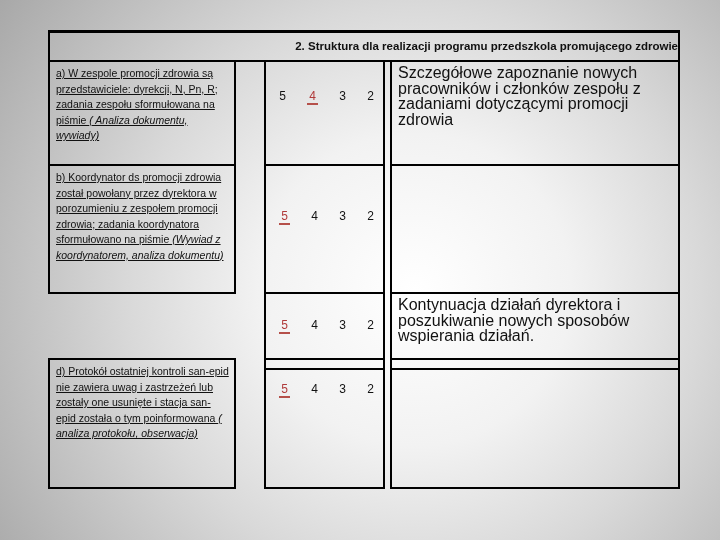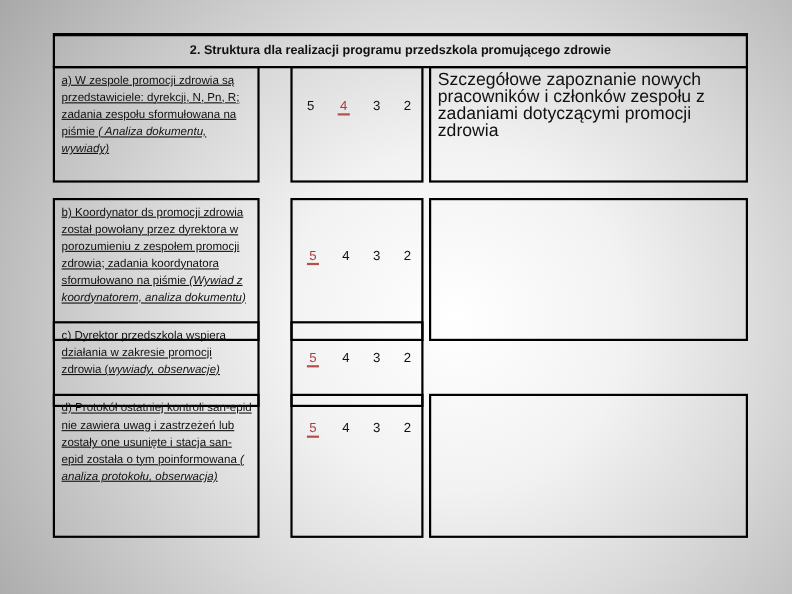--- a/index.html
+++ b/index.html
@@ -16,27 +16,27 @@
   }
   .cell {
     position: absolute;
     border: 2px solid #000;
     box-sizing: border-box;
   }
   .title-cell {
     left: 48px; top: 30px; width: 632px; height: 32px;
     border-width: 3px 2px 2px 2px;
     font-size: 11.5px; font-weight: bold;
-    text-align: center; padding-top: 7px;
+    text-align: right; padding-top: 7px;
   }
   .c1 { left: 48px;  width: 188px; padding: 4px 5px 4px 6px; font-size: 10.5px; line-height: 15.5px; text-decoration: underline; }
   .c2 { left: 264px; width: 121px; }
   .c3 { left: 390px; width: 290px; padding: 3px 4px 3px 6px; font-size: 16px; line-height: 15.5px; }
   .row-a { top: 60px;  height: 106px; }
-  .row-b { top: 164px; height: 130px; margin-top: 16px; }
+  .row-b { top: 164px; height: 130px; }
   .row-c { top: 292px; height: 78px;  }
   .row-d { top: 358px; height: 131px; }
   .ratings { display: flex; gap: 21px; padding-left: 13px; font-size: 12px; }
   .c2.row-a .ratings { padding-top: 27px; }
   .c2.row-b .ratings { padding-top: 43px; }
   .c2.row-c .ratings { padding-top: 24px; }
   .c2.row-d .ratings { padding-top: 22px; }
   .num { display: inline-block; min-width: 7px; text-align: center; }
   .num.selected {
     color: #b03a3a;
@@ -77,30 +77,30 @@
       <span class="num selected">5</span>
       <span class="num">4</span>
       <span class="num">3</span>
       <span class="num">2</span>
     </div>
   </div>
   <div class="cell c3 row-b">
     <span></span>
   </div>
 
-  <div class="cell c1 row-c">
-    <span>c) Dyrektor przedszkola wspiera działania w zakresie promocji zdrowia (</span><span class="it">wywiady, obserwacje)</span>
-  </div>
   <div class="cell c2 row-c">
     <div class="ratings">
       <span class="num selected">5</span>
       <span class="num">4</span>
       <span class="num">3</span>
       <span class="num">2</span>
     </div>
+  </div>
+  <div class="cell c3 row-c">
+    <span>Kontynuacja działań dyrektora i poszukiwanie nowych sposobów wspierania działań.</span>
   </div>
 
   <div class="cell c1 row-d">
     <span>d) Protokół ostatniej kontroli san-epid nie zawiera uwag i zastrzeżeń lub zostały one usunięte i stacja san-epid została o tym poinformowana </span><span class="it">( analiza protokołu, obserwacja)</span>
   </div>
   <div class="cell c2 row-d">
     <div class="ratings">
       <span class="num selected">5</span>
       <span class="num">4</span>
       <span class="num">3</span>

